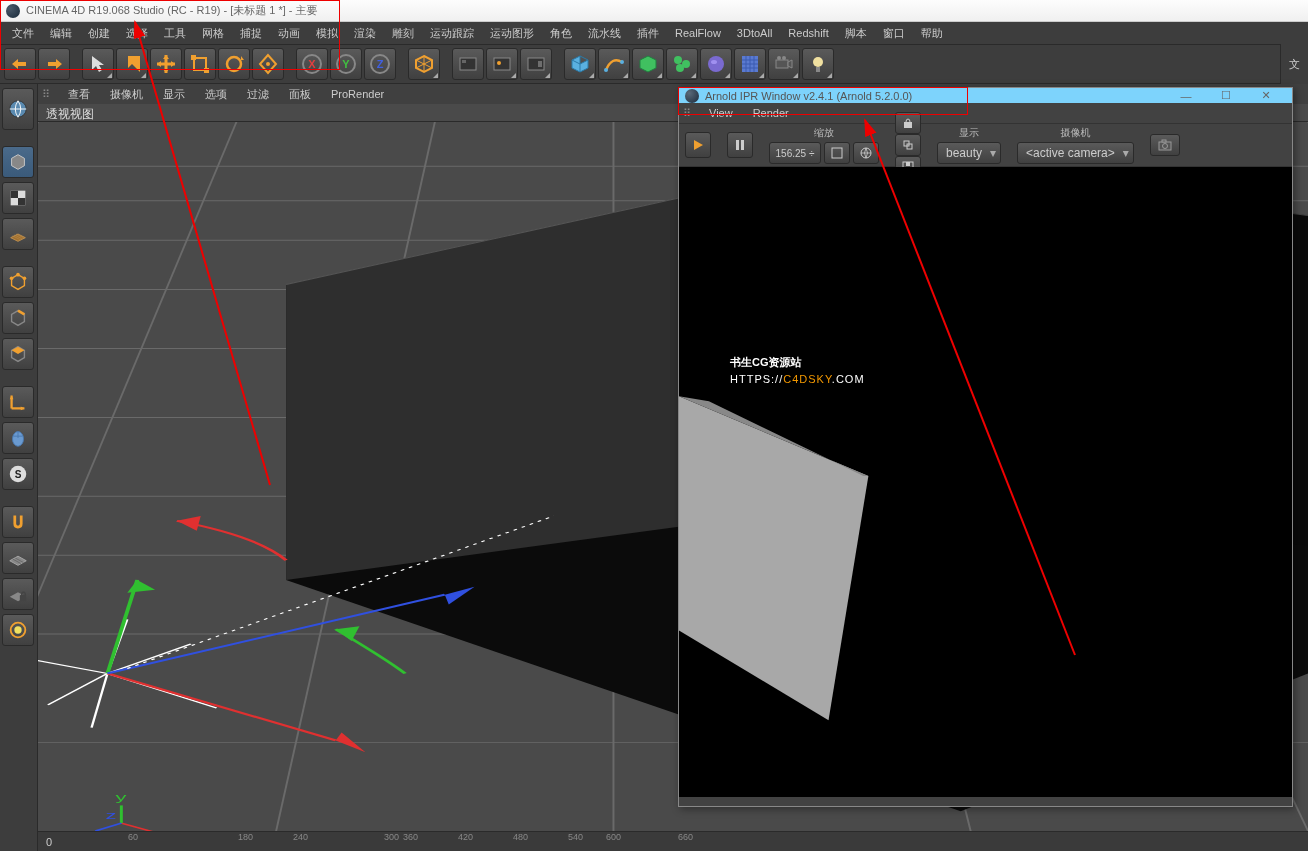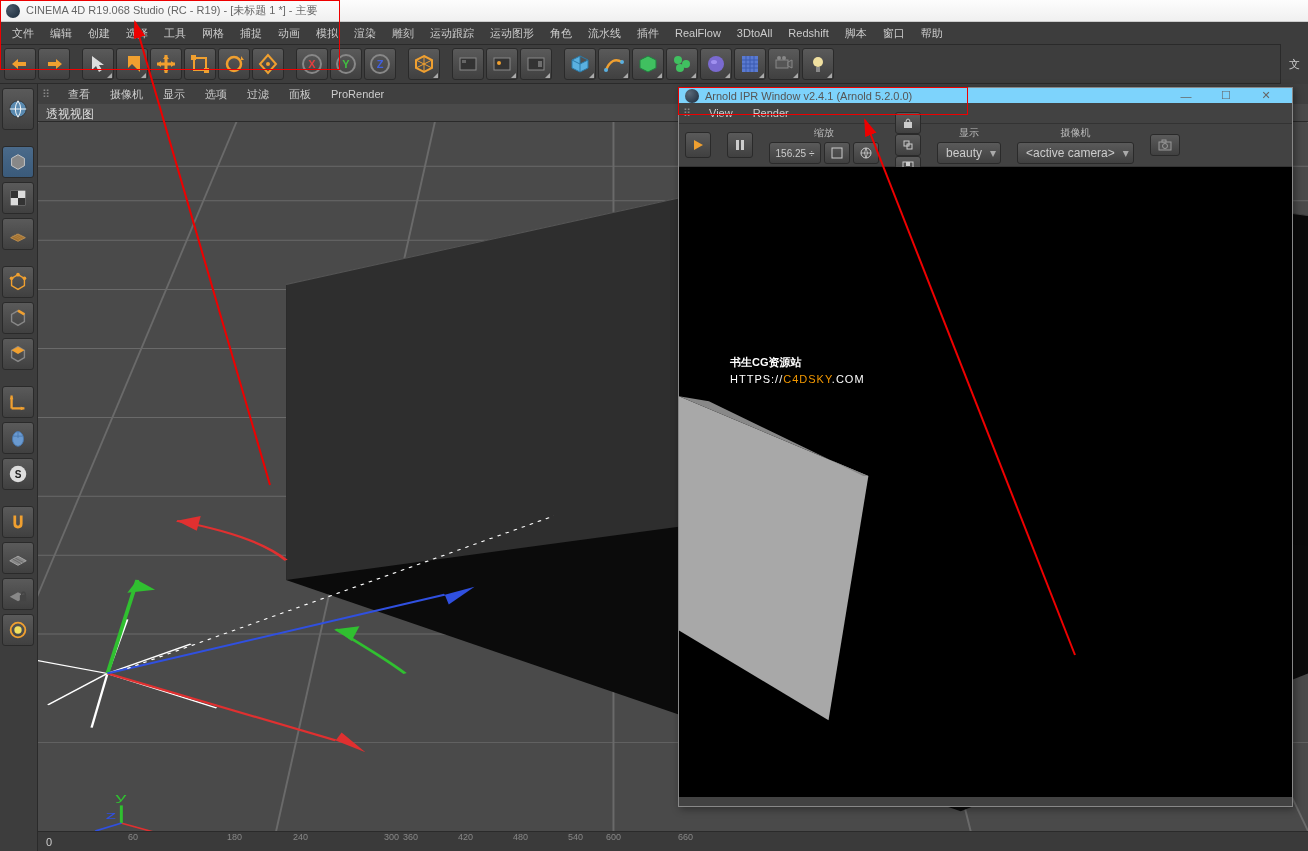--- a/index.html
+++ b/index.html
@@ -430,21 +430,21 @@
             <text x="-8" y="-4" fill="#3050e0" font-size="9">z</text>
         </g>
       </svg>
     </div>
     <div class="vp-timeline">
       <span class="marker"></span>
       <span class="frame">0</span>
       <div class="tickbar" id="tickbar">
           <span class="tick" style="left: 50px;">60</span>
           <span class="tick" style="left: 105px; margin-top: 38px;">120</span>
-          <span class="tick" style="left: 149px;">180</span>
+          <span class="tick" style="left: 160px;">180</span>
           <span class="tick" style="left: 215px;">240</span>
           <span class="tick" style="left: 270px; margin-left: 36px;">300</span>
           <span class="tick" style="left: 325px;">360</span>
           <span class="tick" style="left: 380px;">420</span>
           <span class="tick" style="left: 435px;">480</span>
           <span class="tick" style="left: 490px;">540</span>
           <span class="tick" style="left: 528px;">600</span>
           <span class="tick" style="left: 600px;">660</span>
         </div>
     </div>

